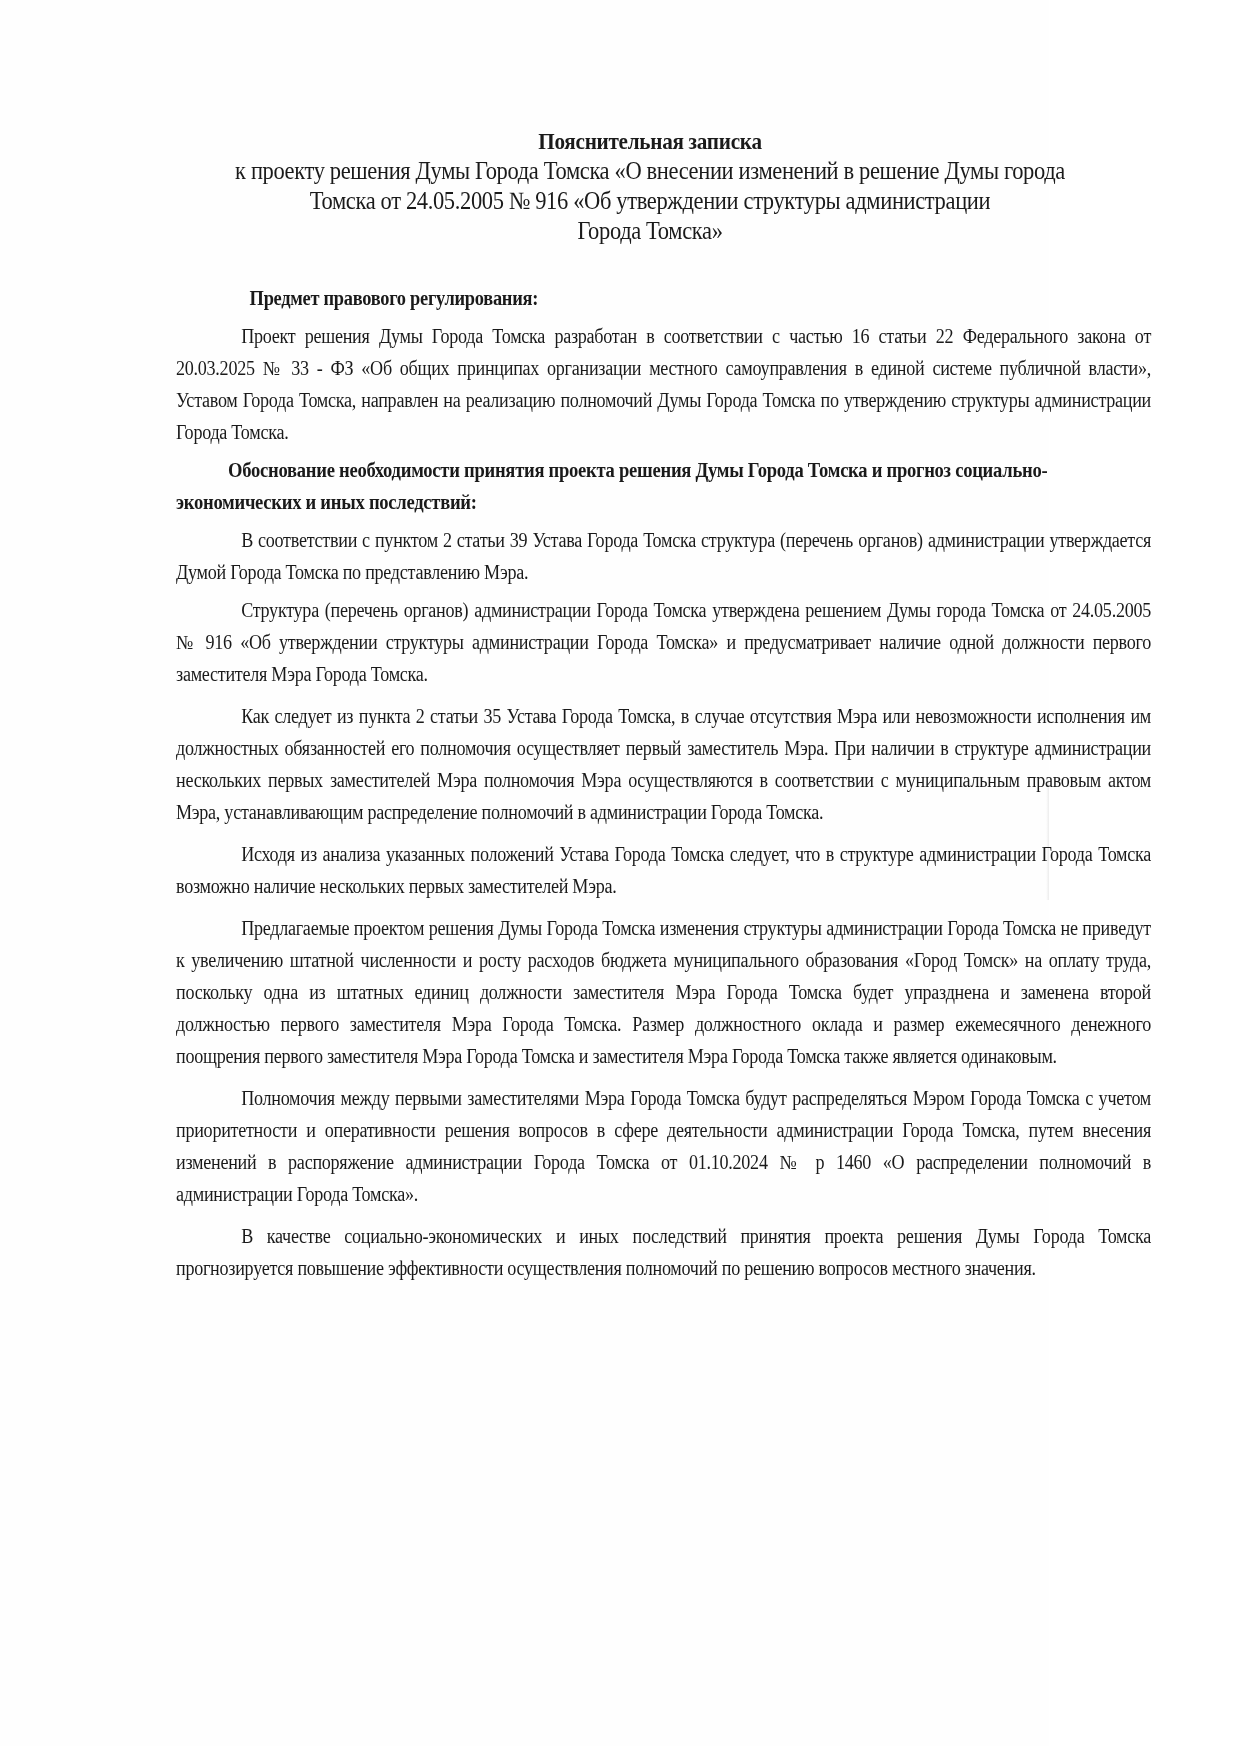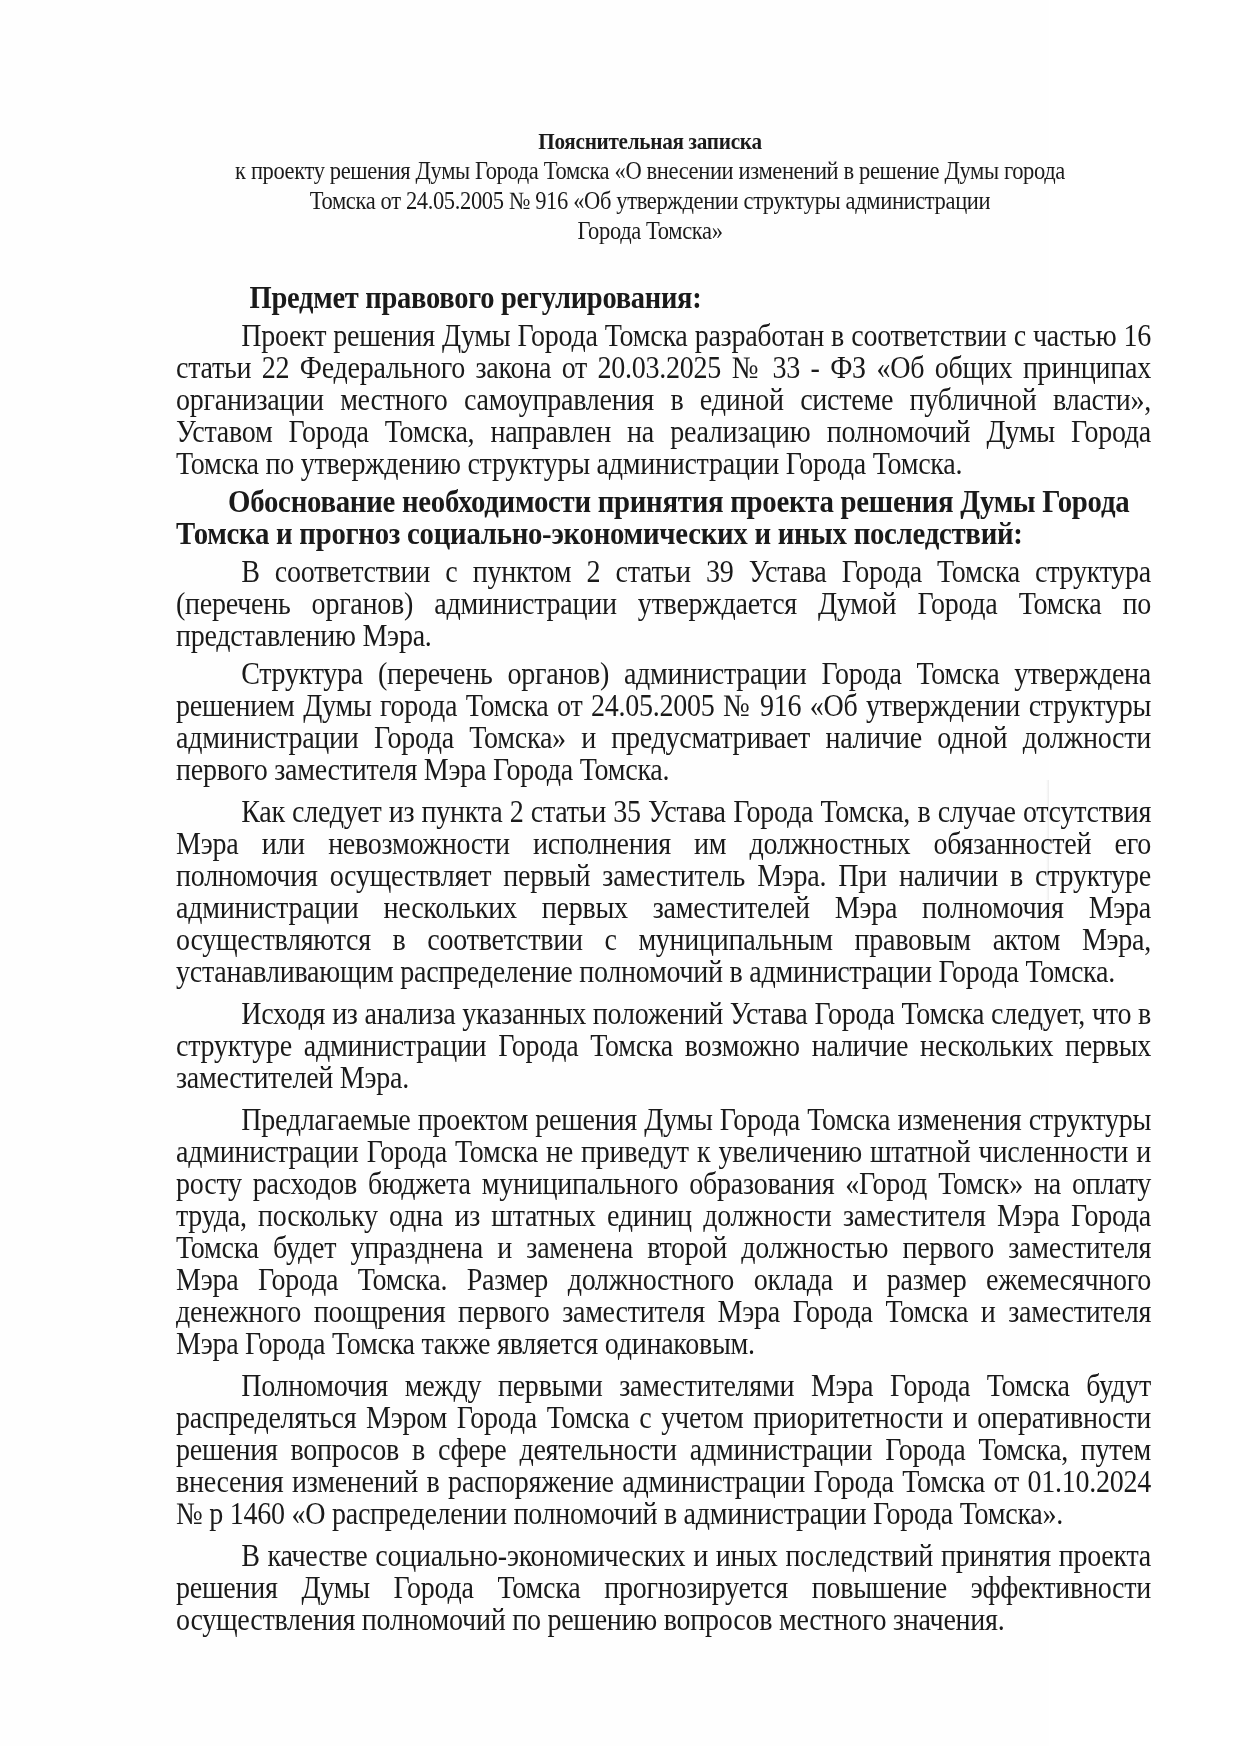--- a/index.html
+++ b/index.html
@@ -48,21 +48,21 @@
       line-height: 30px;
       letter-spacing: -0.4px;
       transform: scaleX(0.9);
       transform-origin: center;
     }
     .body {
       position: absolute;
       left: 176px;
       top: 282px;
       width: 975px;
-      font-size: 31px;
+      font-size: 20px;
       line-height: 32px;
       letter-spacing: -0.3px;
     }
     .section-title {
       font-weight: bold;
       text-indent: 80px;
       margin: 0;
       transform: scaleX(0.92);
       transform-origin: left;
       width: 108%;

